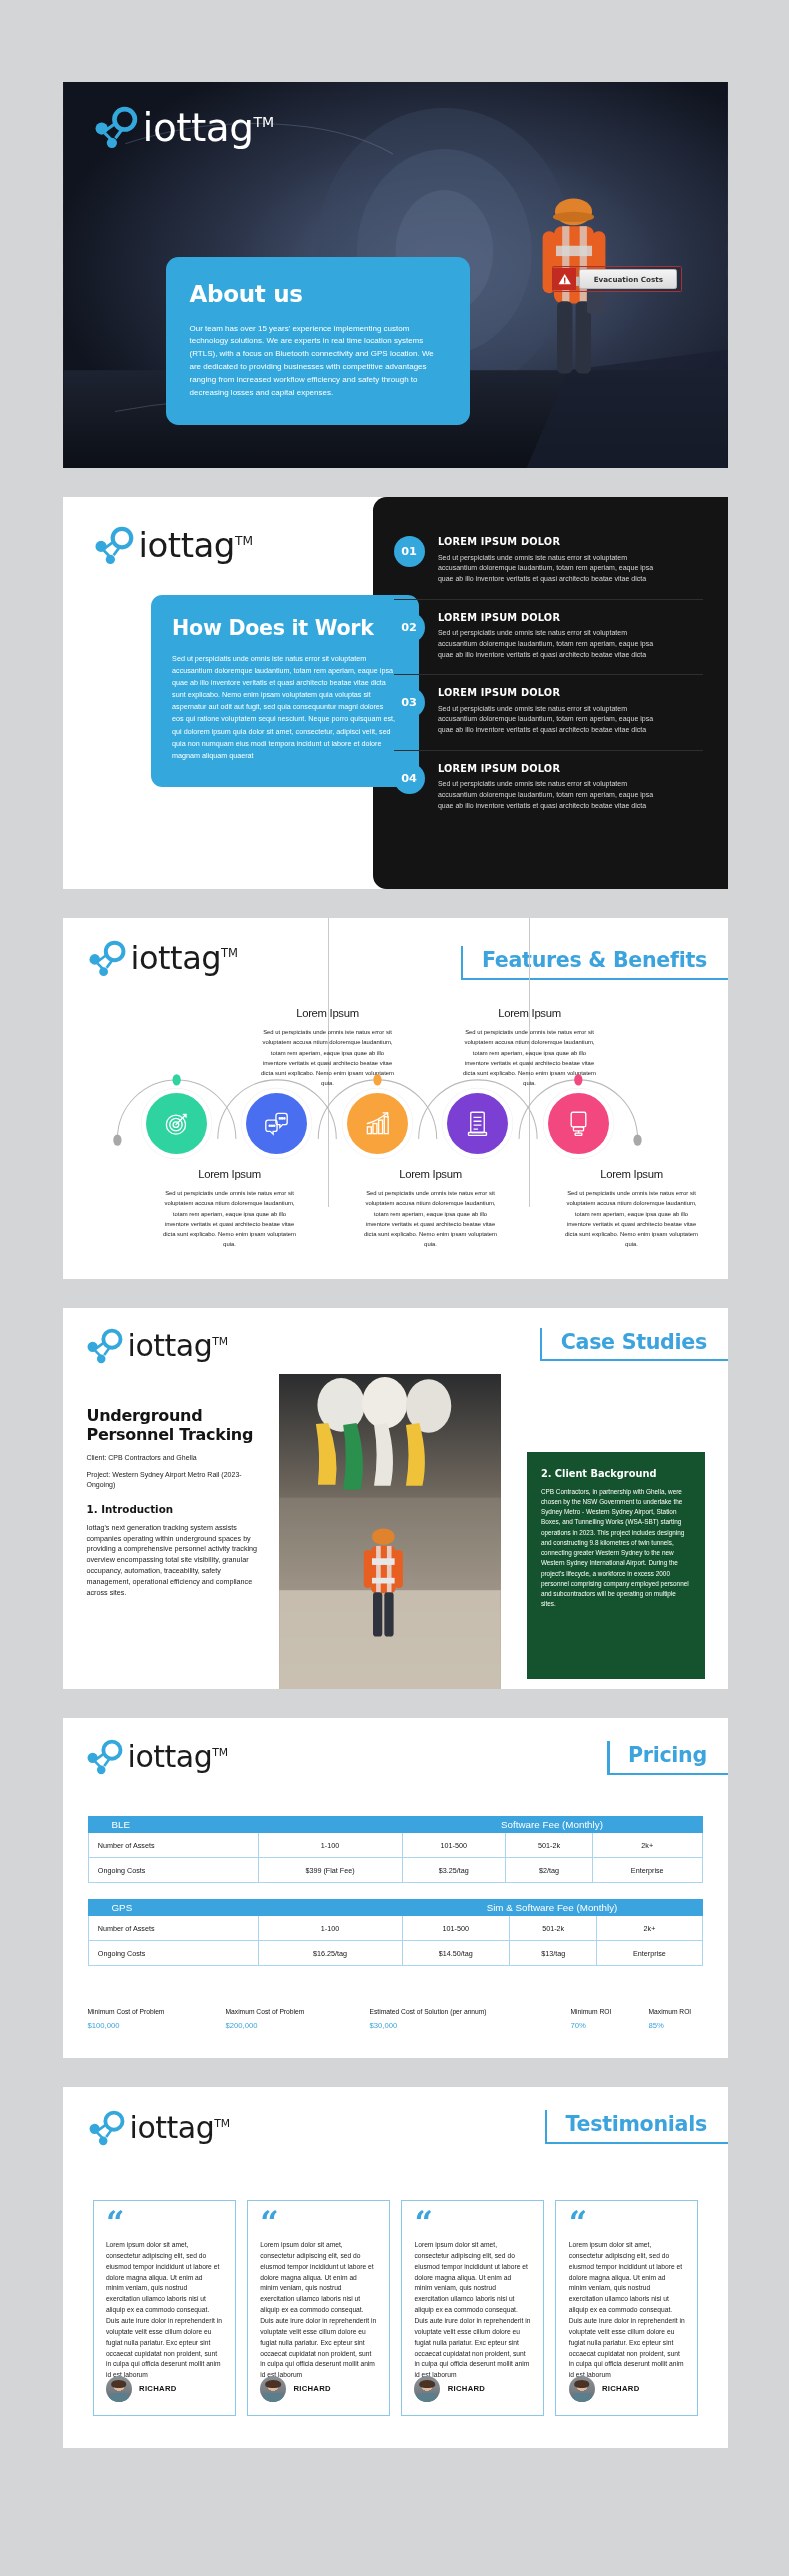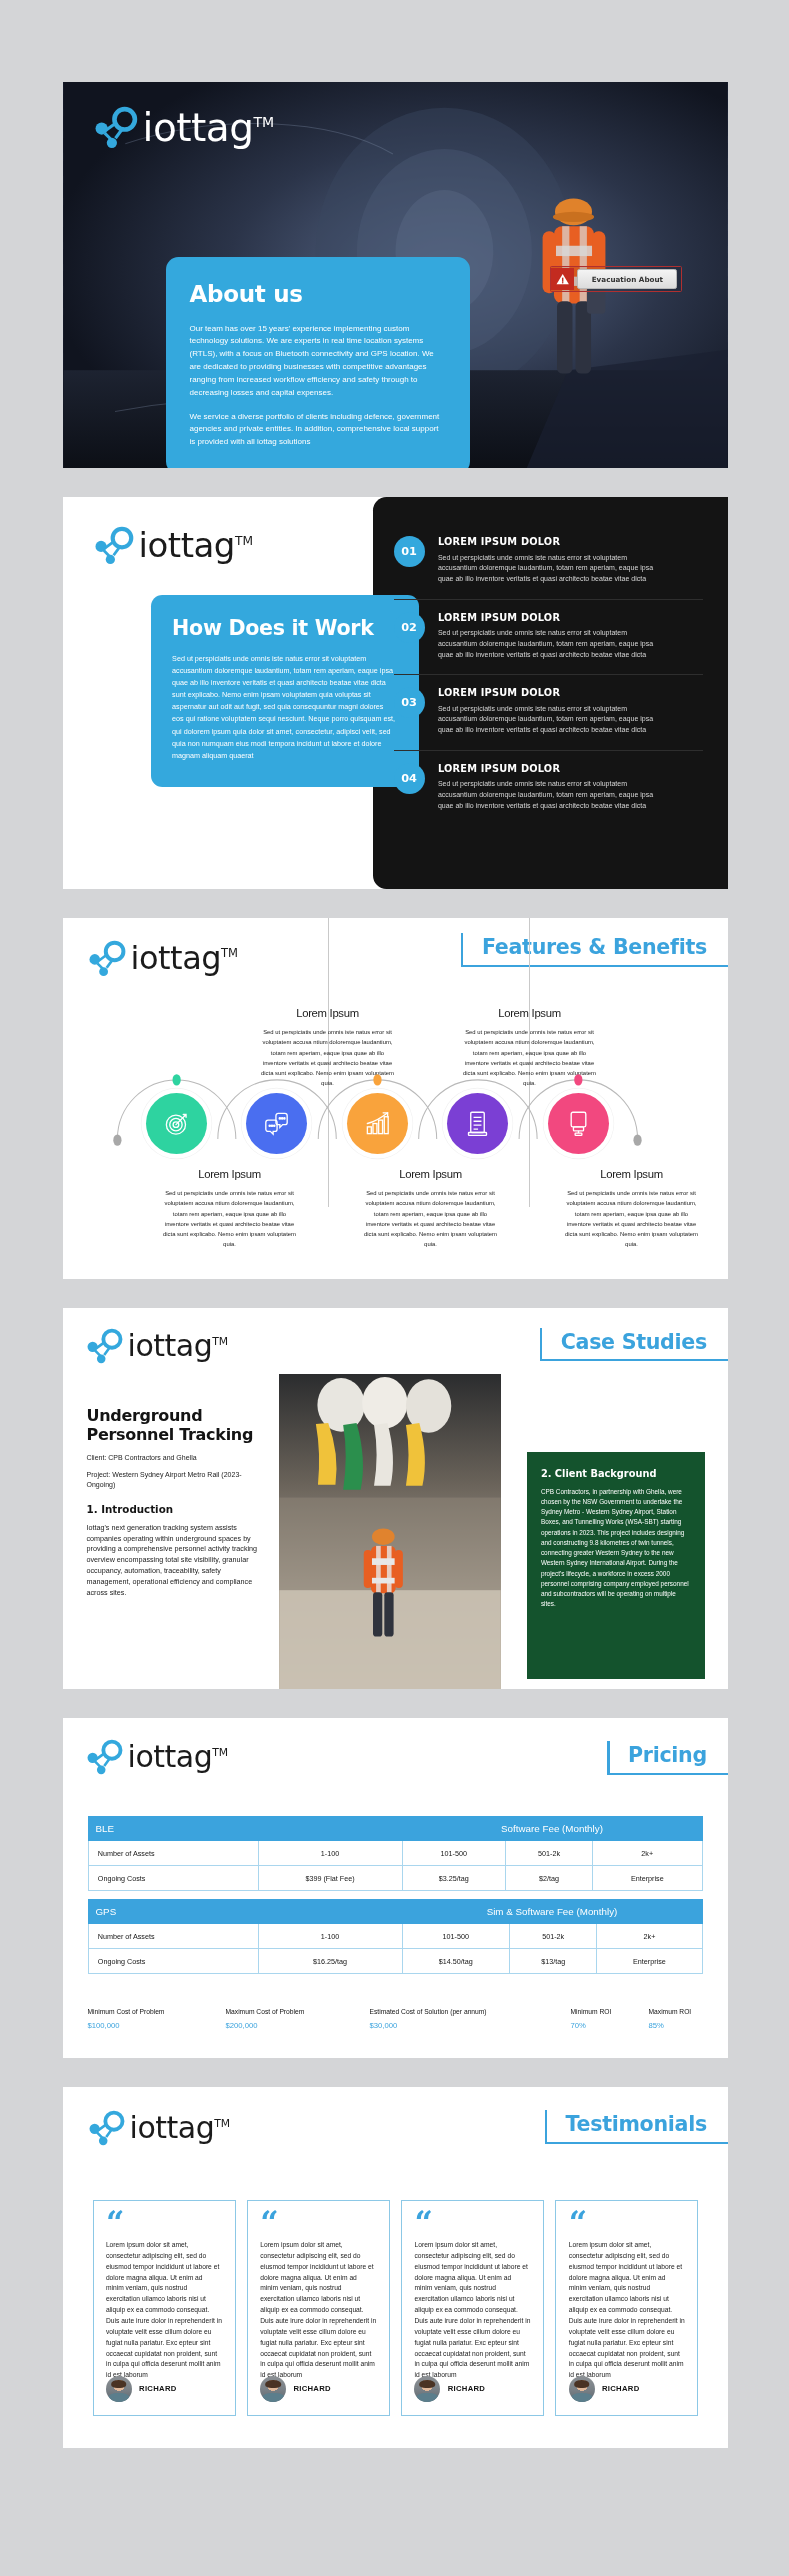--- a/index.html
+++ b/index.html
@@ -174,21 +174,21 @@
 
   
   #slide-pricing { width:665px; height:340px; margin-top:29px; }
   #slide-pricing .logo { position:absolute; left:24px; top:20.6px; }
   #slide-pricing .logo-word { font-size:30px; color:#1b1b1b; }
 
   .ptable { position:absolute; left:25px; width:615px; border-collapse:collapse; }
   .ptable th, .ptable td { border:0.5px solid #a9d6ee; }
   .ptable thead th {
     background:#3ba3dd; color:#fff; font-family:"Liberation Sans", sans-serif;
-    font-weight:400; font-size:9.8px; border-color:#3ba3dd; height:24px; padding:0 7px;
+    font-weight:400; font-size:9.8px; border-color:#3ba3dd; height:16px; padding:0 23px;
   }
   .ptable thead th.left { text-align:left; }
   .ptable thead th.mid { text-align:center; }
   .ptable tbody td { height:25px; font-size:7.2px; color:#151515; padding:0 9.3px; }
   .ptable tbody td.lbl { text-align:left; width:170px; }
   .ptable tbody td.v { text-align:center; }
   .ptable tbody td.v1 { width:144px; }
 
   .metrics { position:absolute; left:25px; bottom:28px; display:flex; gap:0; width:615px; }
   .metric { flex:0 0 auto; }
@@ -284,32 +284,31 @@
         <circle cx="13" cy="44" r="12" fill="#34a8dd"></circle>
         <circle cx="33" cy="72" r="10" fill="#34a8dd"></circle>
         <path d="M22 47 L41 33 M19 53 L31 65 M40 63 L54 44" stroke="#34a8dd" stroke-width="6" fill="none"></path>
       </svg>
       <span class="logo-word"><span>iottag</span><sup class="logo-tm">TM</sup></span>
     </div>
 
     <div class="about-card">
       <h2>About us</h2>
       <p>Our team has over 15 years' experience implementing custom technology solutions. We are experts in real time location systems (RTLS), with a focus on Bluetooth connectivity and GPS location. We are dedicated to providing businesses with competitive advantages ranging from increased workflow efficiency and safety through to decreasing losses and capital expenses.</p>
-      <p>We service a diverse portfolio of clients including defence, government agencies and private entities. In addition, comprehensive local support is provided with all iottag solutions</p>
     </div>
 
     <div class="alert-chip">
       <div class="alert-icon">
         <svg width="13.4" height="12.4" viewBox="0 0 26 24">
           <path d="M13 2 L25 22 L1 22 Z" fill="#fff"></path>
           <rect x="11.6" y="9" width="2.8" height="8" fill="#c32b20"></rect>
           <circle cx="13" cy="19" r="1.6" fill="#c32b20"></circle>
         </svg>
       </div>
-      <div class="alert-label">Evacuation About</div>
+      <div class="alert-label">Evacuation Costs</div>
     </div>
   </section>
 
   <section class="slide" id="slide-how">
     <div class="dark-panel"></div>
 
     <div class="logo">
       <svg width="40" height="39" viewBox="0 0 86 84">
         <circle cx="58" cy="26" r="20" fill="none" stroke="#34a8dd" stroke-width="9"></circle>
         <circle cx="13" cy="44" r="12" fill="#34a8dd"></circle>
@@ -360,21 +359,21 @@
     <div class="logo">
       <svg width="38" height="37" viewBox="0 0 86 84">
         <circle cx="58" cy="26" r="20" fill="none" stroke="#34a8dd" stroke-width="9"></circle>
         <circle cx="13" cy="44" r="12" fill="#34a8dd"></circle>
         <circle cx="33" cy="72" r="10" fill="#34a8dd"></circle>
         <path d="M22 47 L41 33 M19 53 L31 65 M40 63 L54 44" stroke="#34a8dd" stroke-width="6" fill="none"></path>
       </svg>
       <span class="logo-word"><span>iottag</span><sup class="logo-tm">TM</sup></span>
     </div>
 
-    <div class="sect-head" style="top:15px;">
+    <div class="sect-head" style="top:28px;">
       <div class="bar-l"></div>
       <div class="title-wrap">
           <h2>Features &amp; Benefits</h2>
         </div>
     </div>
 
     <div class="feat-grid">
       <div class="vline" style="left:265px; height:289px;"></div>
       <div class="vline" style="left:466px; height:289px;"></div>
 

